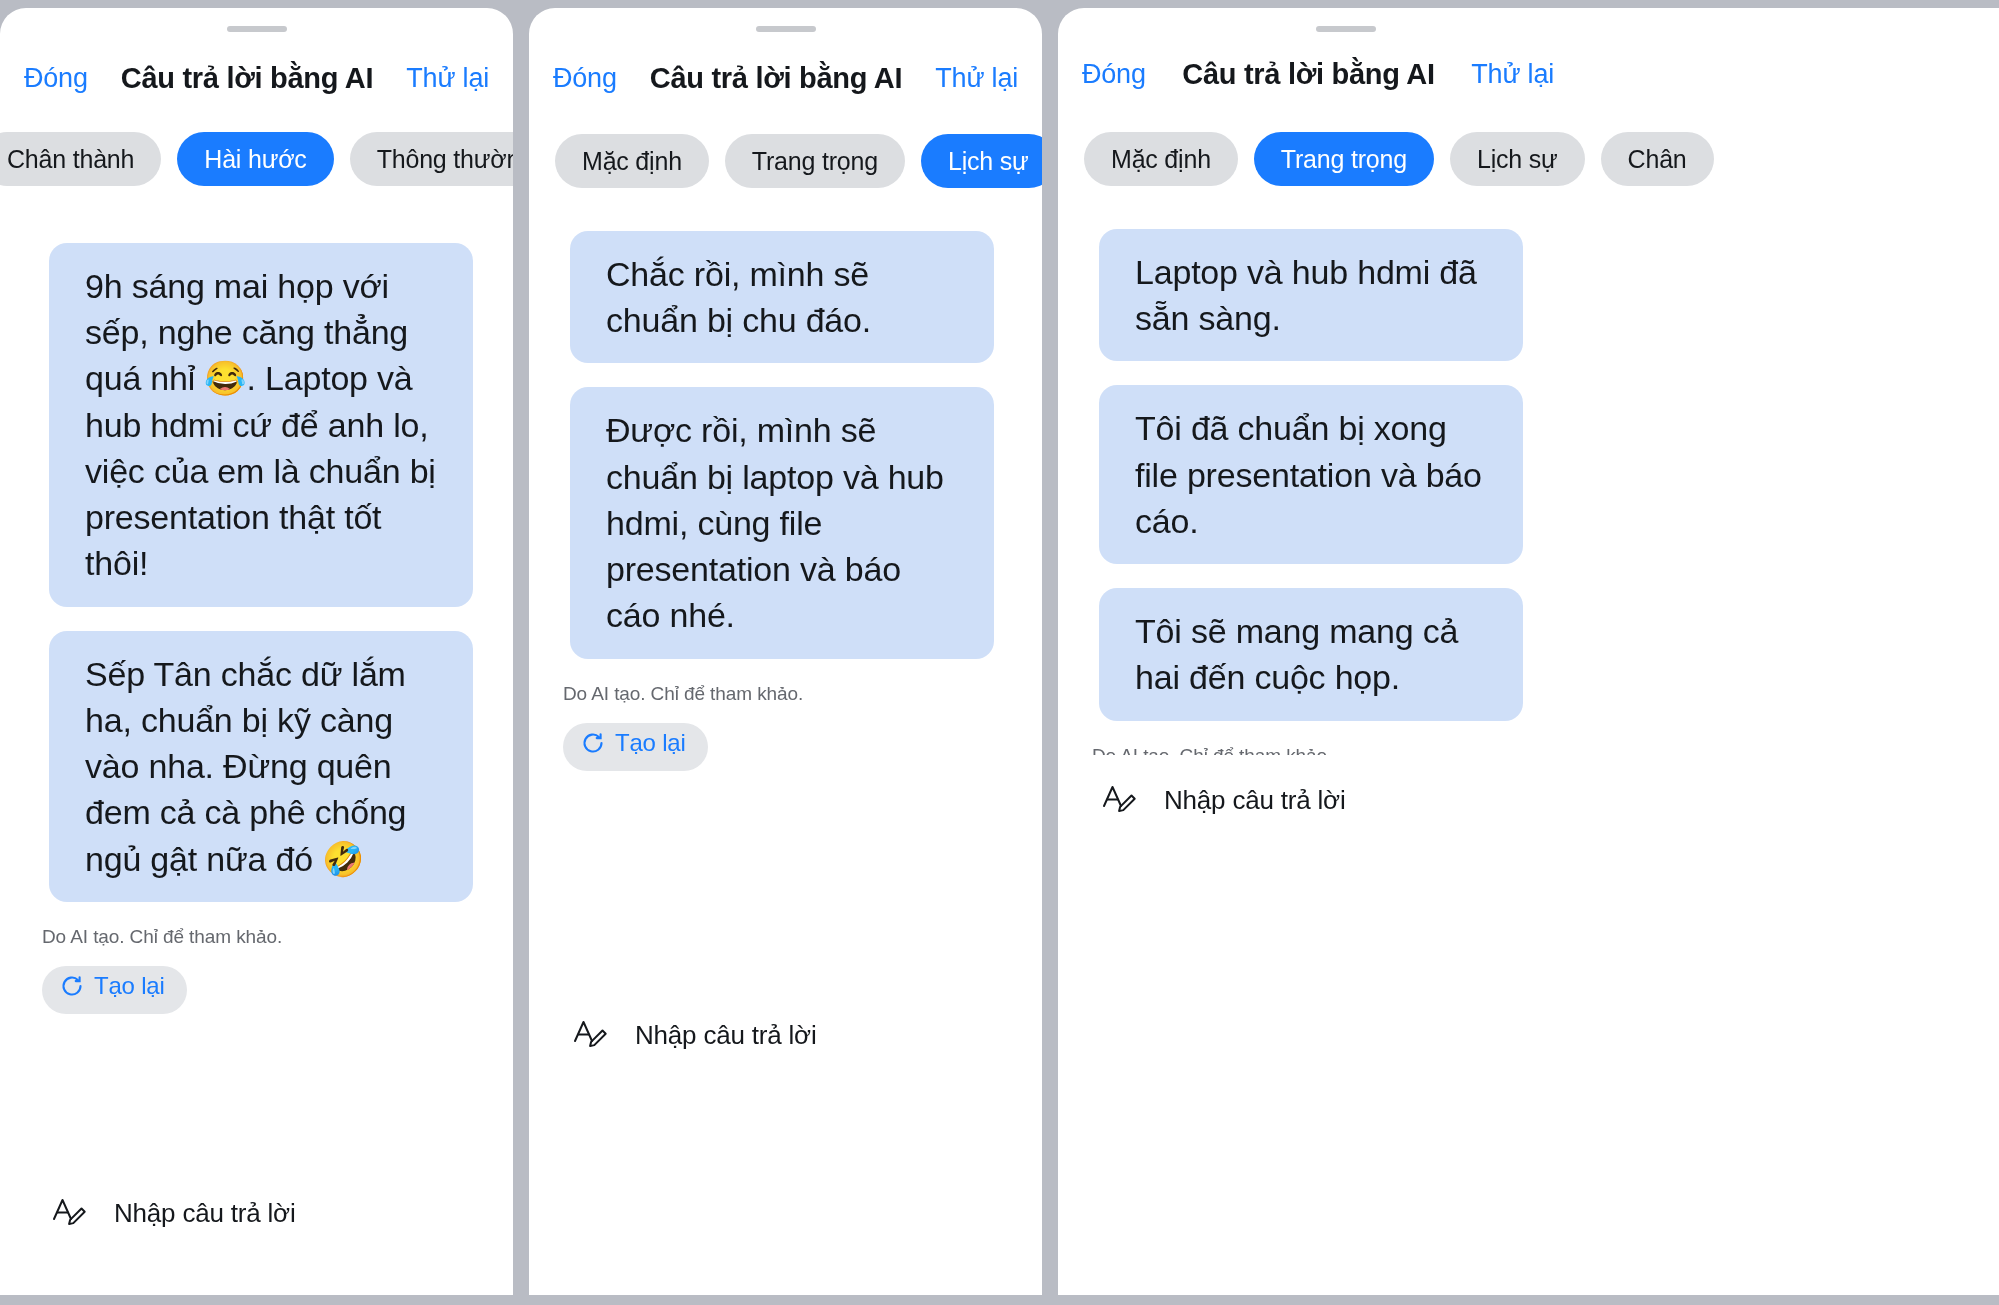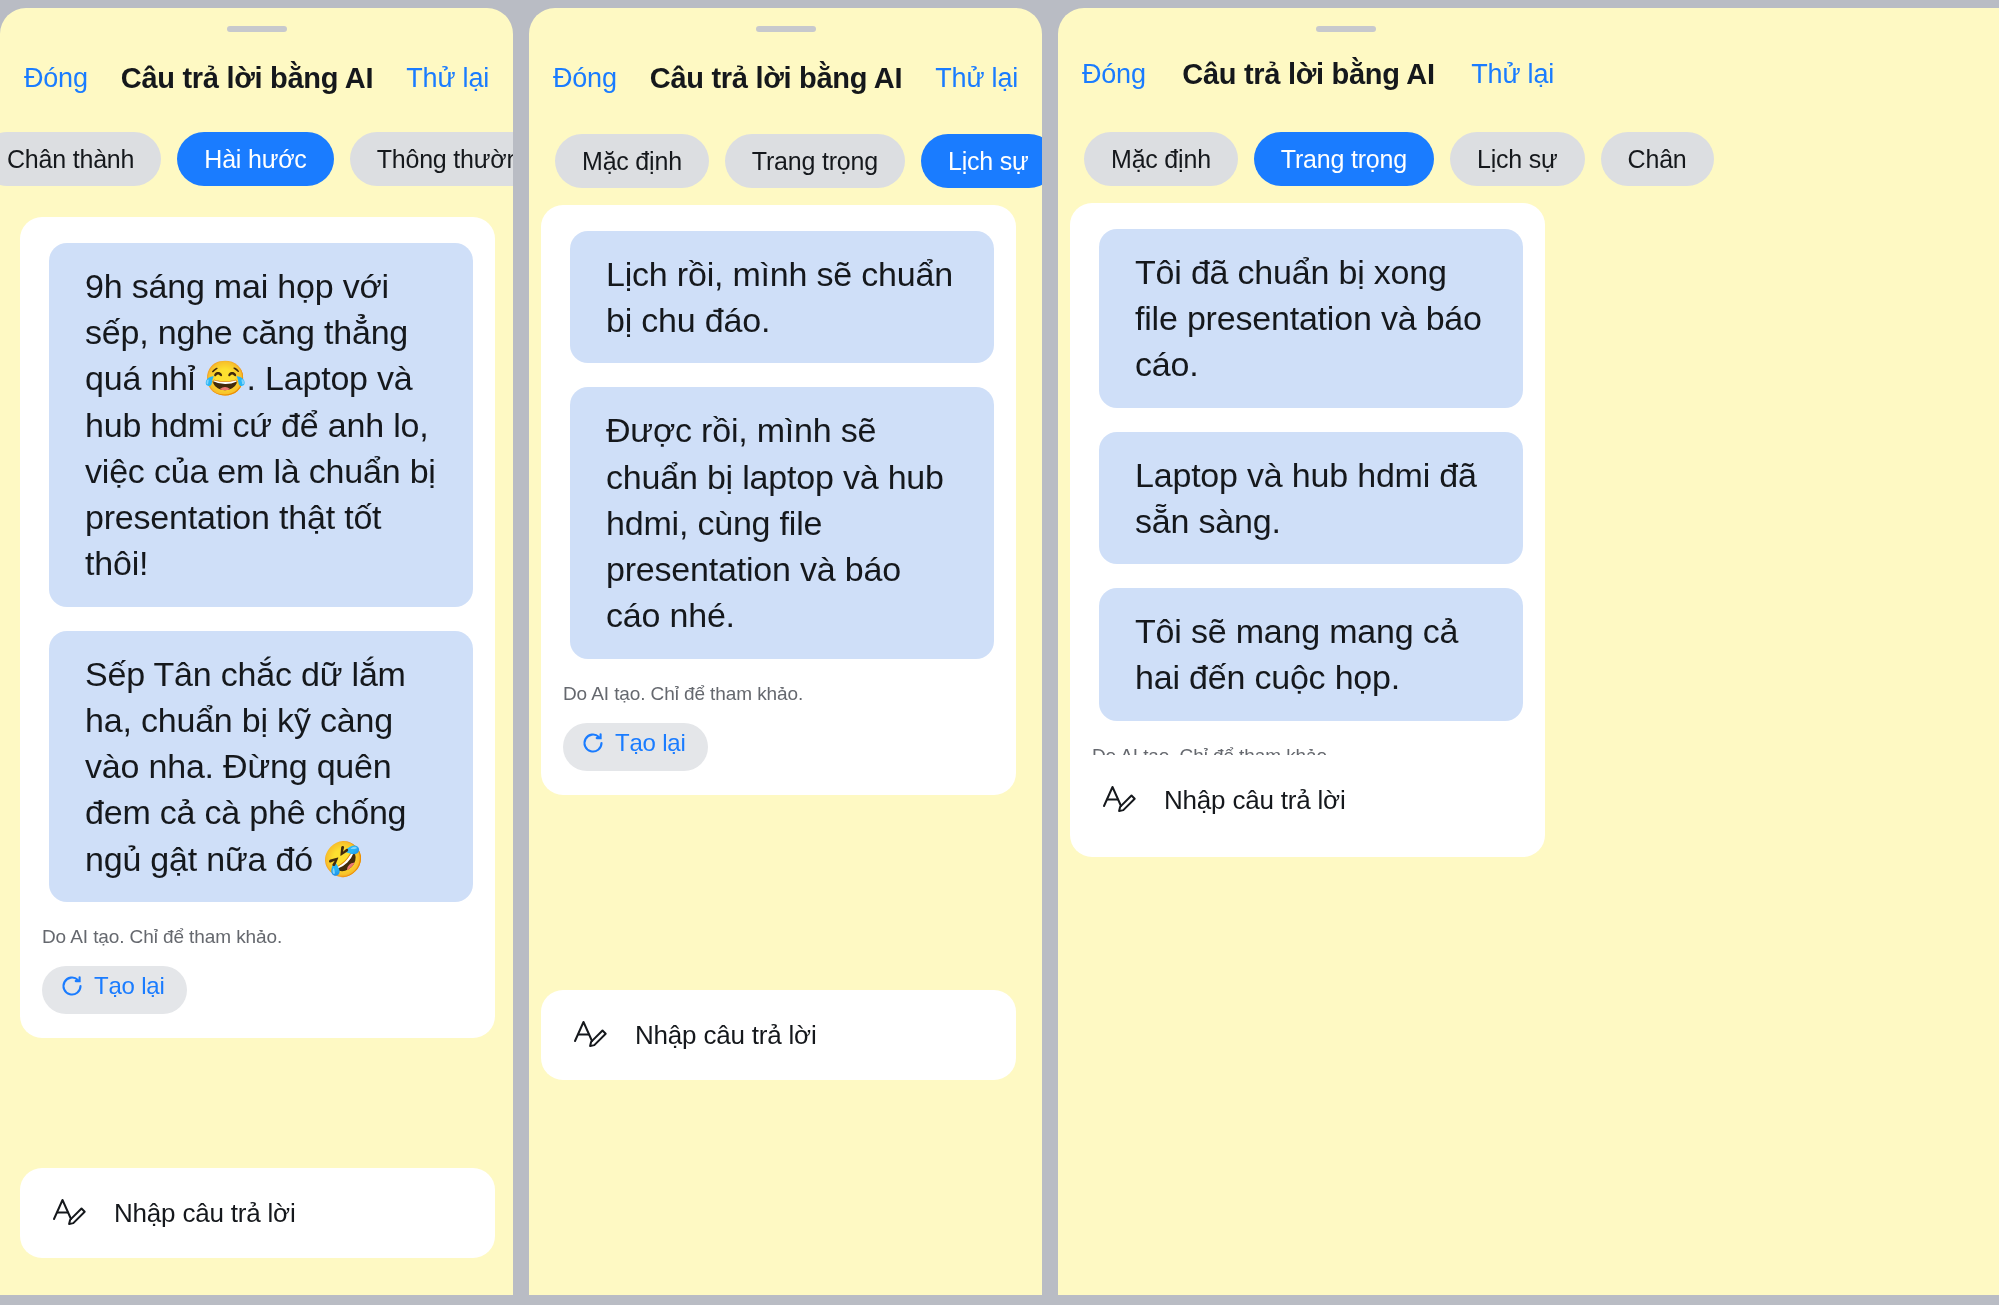--- a/index.html
+++ b/index.html
@@ -28,21 +28,21 @@
   }
   .phone.p1 { width: 521px; }
   .phone.p2 { width: 529px; }
   .phone.p3 { width: 949px; }
 
   
   .sheet {
     position: absolute;
     top: 8px;
     bottom: 10px;
-    background: #fef9c3;
+    background: #ffffff;
     border-radius: 26px 26px 0 0;
     overflow: hidden;
   }
   .p1 .sheet { left: 0px;  width: 513px; }
   .p2 .sheet { left: 8px;  width: 513px; }
   .p3 .sheet { left: 8px;  width: 1000px; }
 
   .grabber {
     position: absolute;
     top: 18px;
@@ -245,21 +245,21 @@
 
       <div class="chips">
         <div class="chip">Mặc định</div>
         <div class="chip">Trang trọng</div>
         <div class="chip active">Lịch sự</div>
 
       </div>
     </div>
 
     <div class="card" style="left:20px;">
-      <div class="bubble">Lịch rồi, mình sẽ chuẩn bị chu đáo.</div>
+      <div class="bubble">Chắc rồi, mình sẽ chuẩn bị chu đáo.</div>
       <div class="bubble">Được rồi, mình sẽ chuẩn bị laptop và hub hdmi, cùng file presentation và báo cáo nhé.</div>
       <div class="disclaimer">Do AI tạo. Chỉ để tham khảo.</div>
       <div class="regen">
         <span>
           <svg width="24" height="24" viewBox="0 0 24 24" fill="none" stroke="#1a7cff" stroke-width="2.1" stroke-linecap="round">
             <path d="M20.5 12a8.5 8.5 0 1 1-2.6-6.1"></path>
             <path d="M19.6 3.2v3.9h-3.9"></path>
           </svg>
         </span>
         <span>Tạo lại</span>
@@ -290,22 +290,22 @@
 
       <div class="chips">
         <div class="chip">Mặc định</div>
         <div class="chip active">Trang trọng</div>
         <div class="chip">Lịch sự</div>
         <div class="chip">Chân</div>
       </div>
     </div>
 
     <div class="card" style="left:20px;">
+      <div class="bubble">Laptop và hub hdmi đã sẵn sàng.</div>
       <div class="bubble">Tôi đã chuẩn bị xong file presentation và báo cáo.</div>
-      <div class="bubble">Laptop và hub hdmi đã sẵn sàng.</div>
       <div class="bubble">Tôi sẽ mang mang cả hai đến cuộc họp.</div>
       <div class="disclaimer">Do AI tạo. Chỉ để tham khảo.</div>
       <div class="regen">
         <span>
           <svg width="24" height="24" viewBox="0 0 24 24" fill="none" stroke="#1a7cff" stroke-width="2.1" stroke-linecap="round">
             <path d="M20.5 12a8.5 8.5 0 1 1-2.6-6.1"></path>
             <path d="M19.6 3.2v3.9h-3.9"></path>
           </svg>
         </span>
         <span>Tạo lại</span>

